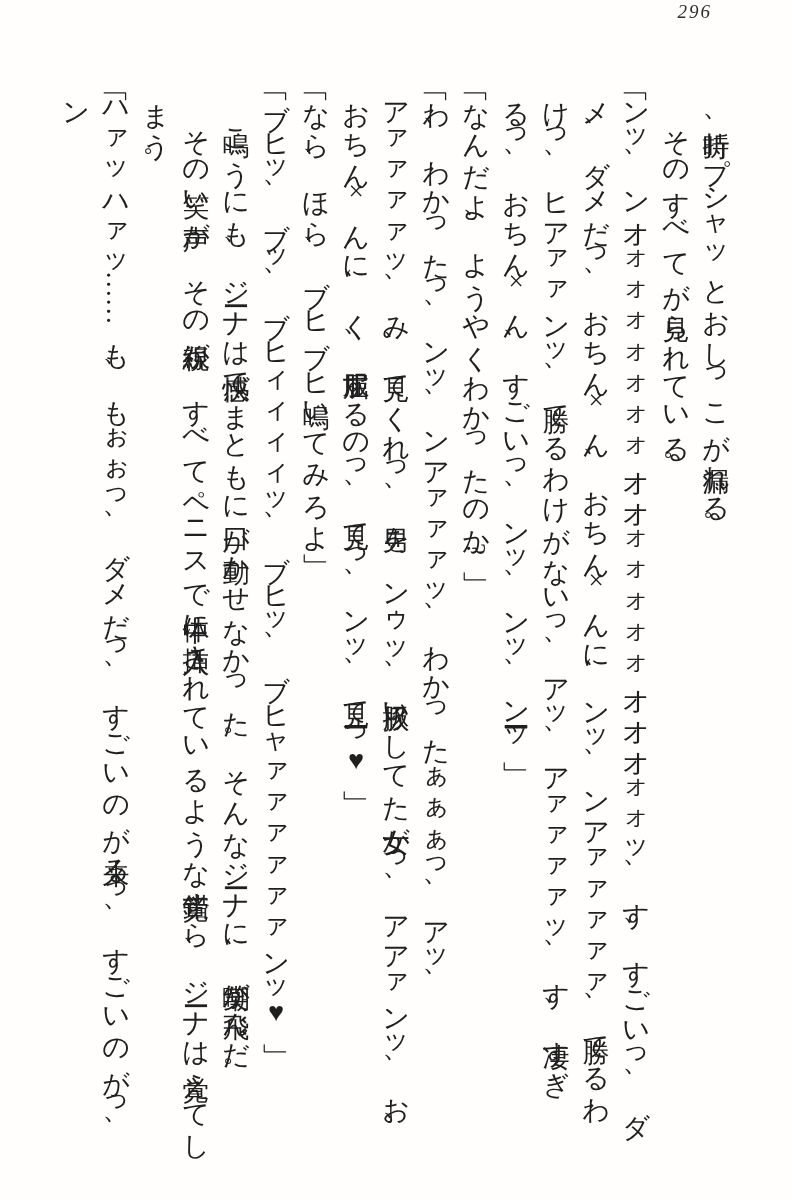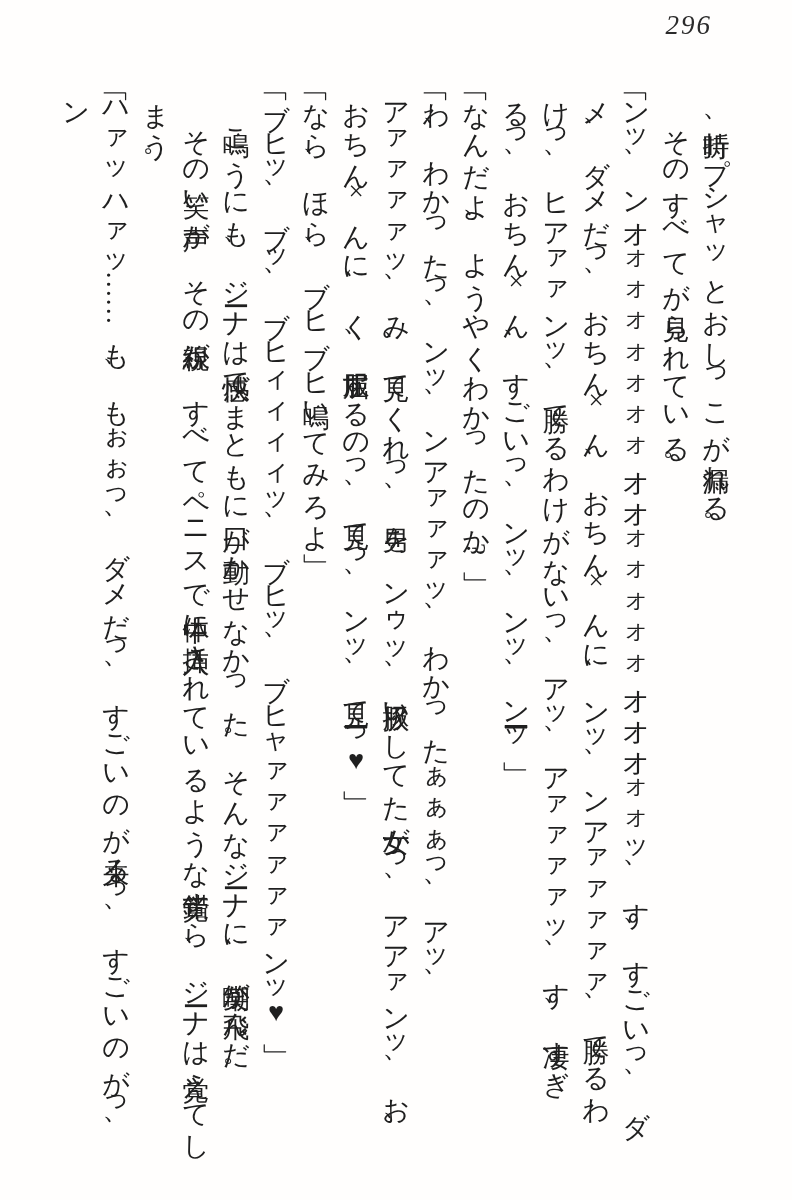--- a/index.html
+++ b/index.html
@@ -14,23 +14,23 @@
     overflow: hidden;
     font-family: "Liberation Serif", "DejaVu Serif", serif;
   }
   .page {
     position: absolute;
     inset: 0;
     background: #fffefd;
   }
   .page-number {
     position: absolute;
-    top: 10px;
+    top: 1px;
     right: 80px;
-    font-size: 27px;
+    font-size: 19px;
     font-style: italic;
     letter-spacing: 2px;
     color: #2b2b2b;
   }
   .text-block {
     position: absolute;
     top: 84px;
     right: 56px;
     width: 682px;
     height: 1082px;

